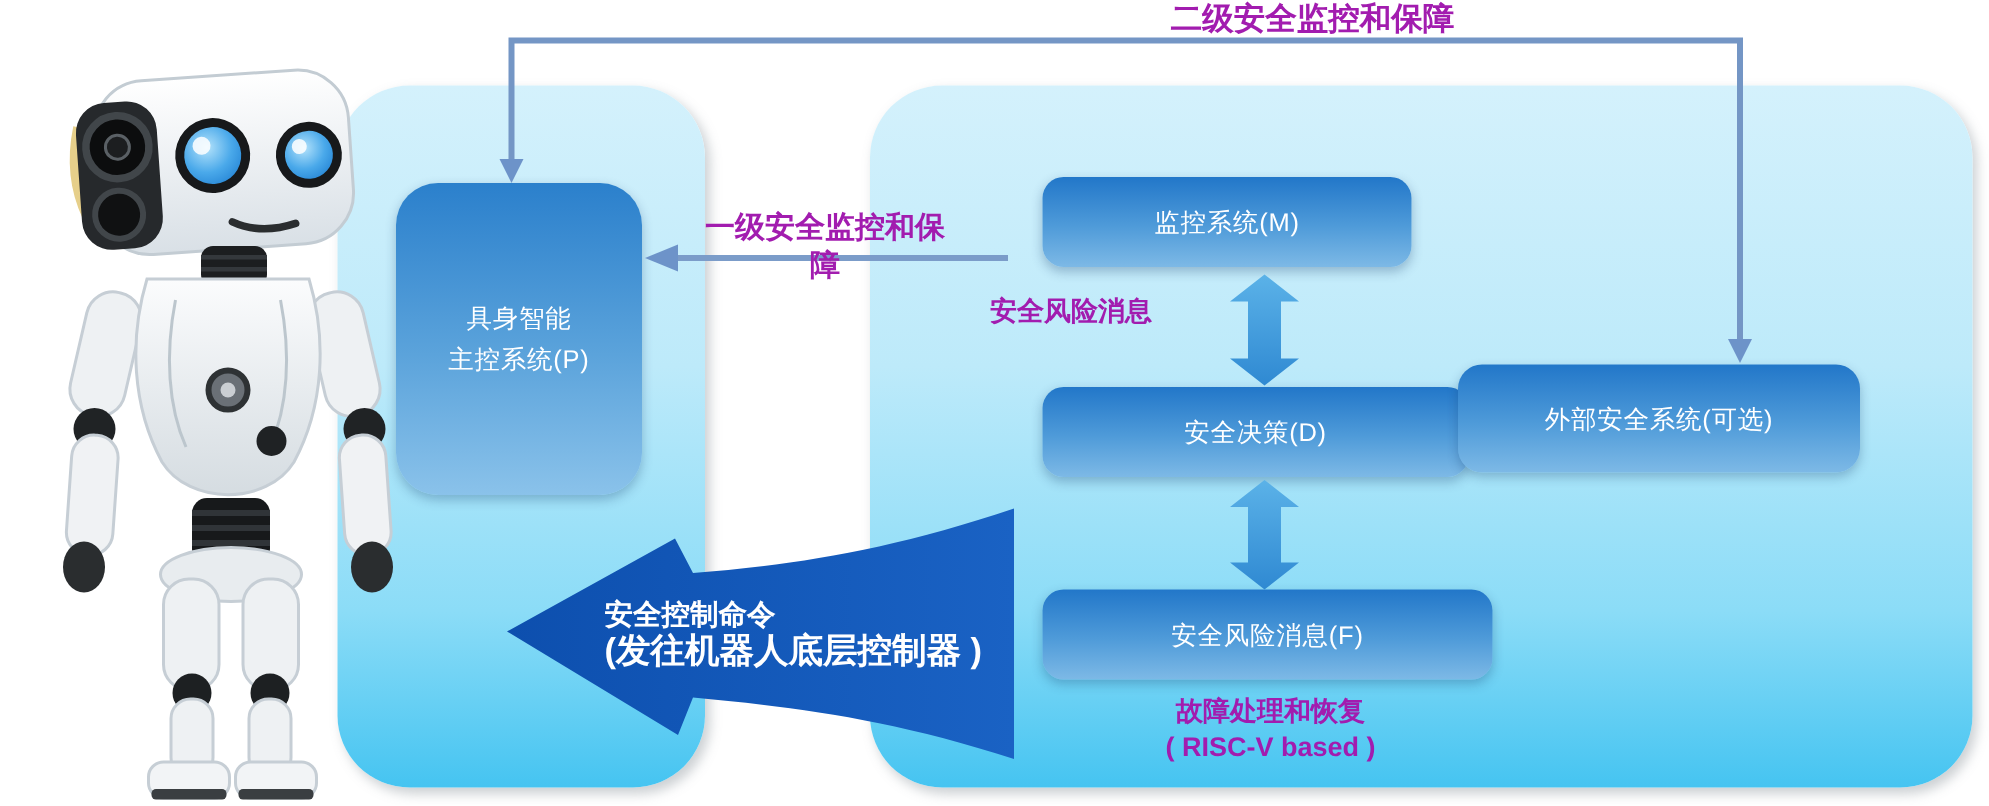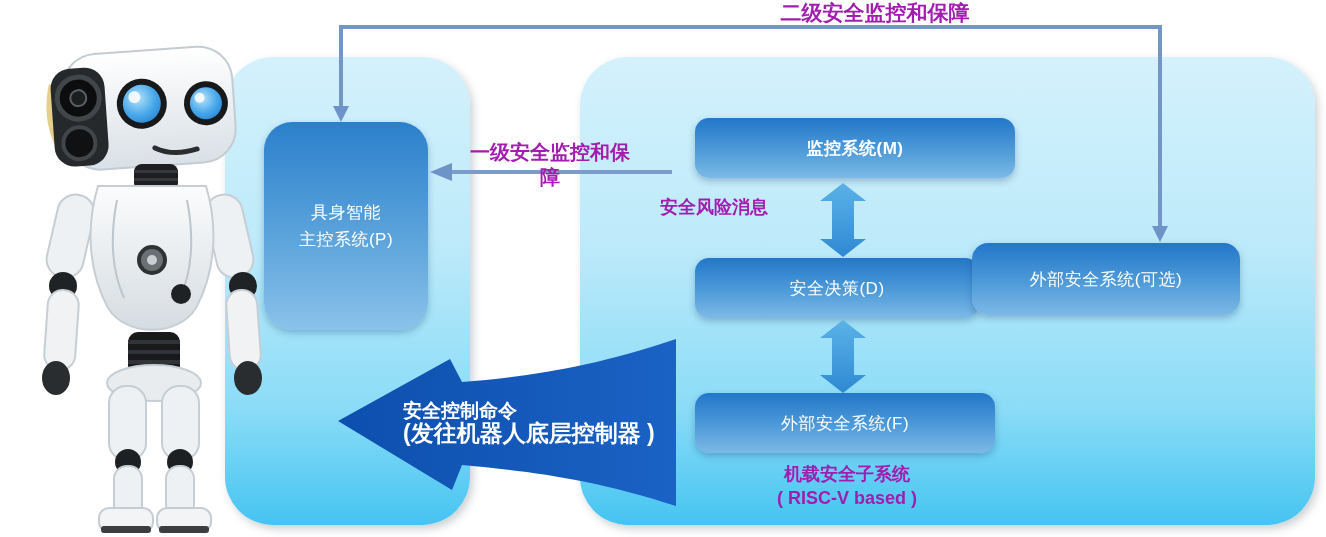--- a/index.html
+++ b/index.html
@@ -13,21 +13,21 @@
   .panel-left{left:225px;top:57px;width:245px;height:468px;}
   .panel-right{left:580px;top:57px;width:735px;height:468px;}
 
   
   .box{position:absolute;display:flex;flex-direction:column;align-items:center;justify-content:center;
     color:#ffffff;font-size:17px;text-align:center;border-radius:14px;z-index:2;
     background:linear-gradient(180deg,#2277c9 0%,#4f9bd9 55%,#7db9e6 100%);
     box-shadow:0 3px 7px rgba(20,60,110,0.30);letter-spacing:0.5px;}
   .box-p{left:264px;top:122px;width:164px;height:208px;border-radius:28px;line-height:27px;
     background:linear-gradient(180deg,#2b80cc 0%,#5ba3db 55%,#8ac2ea 100%);}
-  .box-m{left:695px;top:118px;width:320px;height:60px;font-weight:bold;}
+  .box-m{left:695px;top:118px;width:246px;height:60px;}
   .box-d{left:695px;top:258px;width:284px;height:60px;}
   .box-f{left:695px;top:393px;width:300px;height:60px;}
   .box-ext{left:972px;top:243px;width:268px;height:72px;border-radius:16px;}
 
   
   .lbl{position:absolute;font-weight:bold;color:#a21caf;z-index:5;}
   .lbl-top{left:757px;top:0px;width:236px;text-align:center;font-size:21px;line-height:25px;}
   .lbl-primary{left:461px;top:140px;width:178px;text-align:center;font-size:20px;line-height:25px;}
   .lbl-risk{left:660px;top:195px;width:140px;font-size:18px;line-height:25px;}
   .lbl-subsys{left:741px;top:462px;width:212px;text-align:center;font-size:18px;line-height:24px;}
@@ -128,21 +128,21 @@
     <span>具身智能</span>
     <span>主控系统(P)</span>
   </div>
   <div class="box box-m">
     <span>监控系统(M)</span>
   </div>
   <div class="box box-d">
     <span>安全决策(D)</span>
   </div>
   <div class="box box-f">
-    <span>外部安全系统(F)</span>
+    <span>安全风险消息(F)</span>
   </div>
   <div class="box box-ext">
     <span>外部安全系统(可选)</span>
   </div>
 
   <svg class="overlay" viewBox="0 0 1326 537">
     <defs>
       <linearGradient id="dblArrow" x1="0" y1="0" x2="0" y2="1">
         <stop offset="0" stop-color="#5bb2e8"></stop>
           <stop offset="1" stop-color="#2f89d2"></stop>
@@ -164,21 +164,21 @@
 
     <polygon fill="url(#dblArrow)" points="843,320 866,338 854,338 854,375 866,375 843,393 820,375 832,375 832,338 820,338"></polygon>
 
     <path fill="url(#bigArrow)" d="M676 339 C590 368 525 377 462 382 L450 359 L338 421 L452 490 L462 465 C525 471 590 478 676 506 Z"></path>
   </svg>
 
   <div class="lbl lbl-top">二级安全监控和保障</div>
   <div class="lbl lbl-primary">一级安全监控和保障</div>
   <div class="lbl lbl-risk">安全风险消息</div>
   <div class="lbl lbl-subsys">
-    <div>机载安全子系统</div>
+    <div>故障处理和恢复</div>
     <div>( RISC-V based )</div>
   </div>
   <div class="lbl-cmd lbl">
     <div>安全控制命令</div>
     <div class="l2">(发往机器人底层控制器 )</div>
   </div>
 
 </div>
 
 </body></html>

